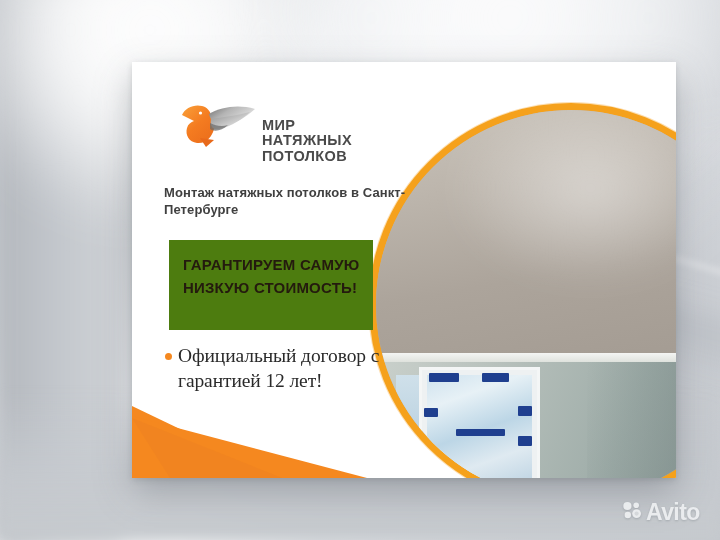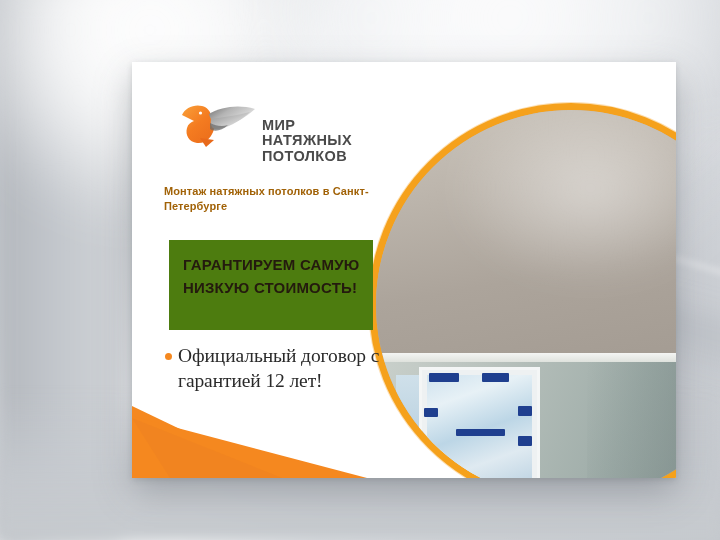--- a/index.html
+++ b/index.html
@@ -78,21 +78,21 @@
   
   .corner-swoosh{position:absolute;left:0;bottom:0;width:300px;height:72px;overflow:hidden;}
 
   
   .logo-wrap{position:absolute;left:44px;top:36px;width:200px;height:72px;}
   .logo-bird{position:absolute;left:0;top:0;width:86px;height:52px;}
   .logo-text{position:absolute;left:86px;top:20px;line-height:1.06;
     font-size:14.5px;font-weight:700;letter-spacing:.4px;color:#4a4a4a;white-space:pre;}
 
   .subtitle{position:absolute;left:32px;top:122px;width:245px;
-    font-size:11px;font-weight:700;line-height:1.33;color:#a16207;letter-spacing:.1px;}
+    font-size:13px;font-weight:700;line-height:1.33;color:#404040;letter-spacing:.1px;}
 
   .promo-box{position:absolute;left:37px;top:178px;width:204px;height:90px;background:#4d7c0f;}
   .promo-text{position:absolute;left:14px;top:14px;right:8px;
     font-size:15px;font-weight:700;line-height:1.52;color:#241a0e;letter-spacing:.2px;}
 
   .bullet-row{position:absolute;left:33px;top:282px;width:230px;display:flex;gap:6px;align-items:flex-start;font-family:Liberation Serif, serif;}
   .bullet-dot{width:7px;height:7px;border-radius:50%;background:#f5881f;margin-top:9px;flex:0 0 auto;}
   .bullet-text{font-size:19.5px;line-height:1.28;color:#2a2a2a;letter-spacing:-.1px;}
 
   
@@ -192,14 +192,26 @@
       <div class="promo-text">ГАРАНТИРУЕМ САМУЮ НИЗКУЮ СТОИМОСТЬ!</div>
     </div>
 
     <div class="bullet-row">
       <span class="bullet-dot"></span>
       <span class="bullet-text">Официальный договор с гарантией 12 лет!</span>
     </div>
 
   </div>
 
+  <div class="avito">
+    <span>
+      <svg width="20" height="20" viewBox="0 0 20 20" xmlns="http://www.w3.org/2000/svg">
+        <circle cx="5.4" cy="6" r="4.1" fill="#eef0f2"></circle>
+        <circle cx="14.2" cy="5.2" r="2.8" fill="#eef0f2"></circle>
+        <circle cx="5.8" cy="15" r="3.2" fill="#eef0f2"></circle>
+        <circle cx="14.6" cy="13.6" r="4.4" fill="#eef0f2"></circle>
+        <circle cx="14.6" cy="13.6" r="2.1" fill="#d7dadd"></circle>
+      </svg>
+    </span>
+    <span class="avito-word">Avito</span>
+  </div>
 
 </div>
 
 </body></html>

